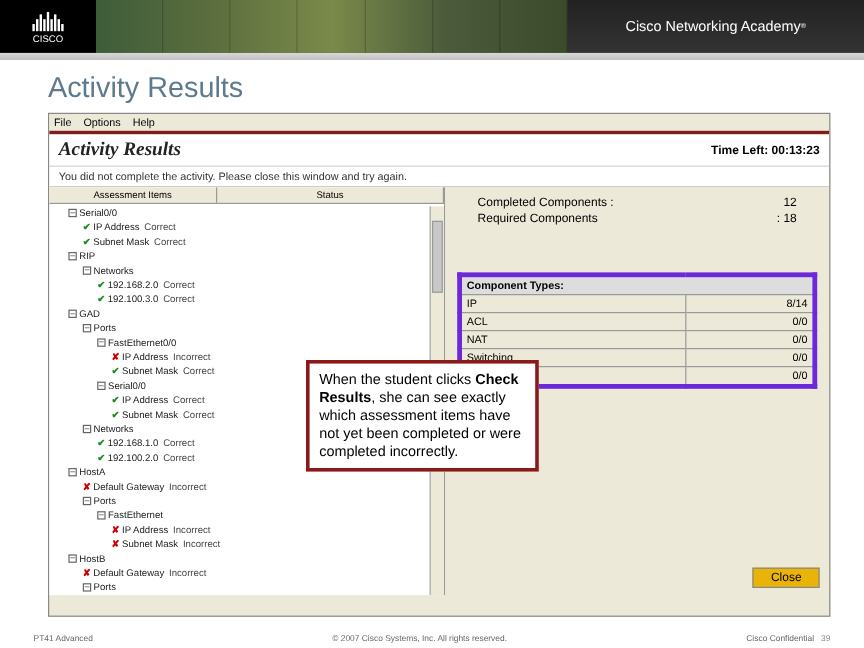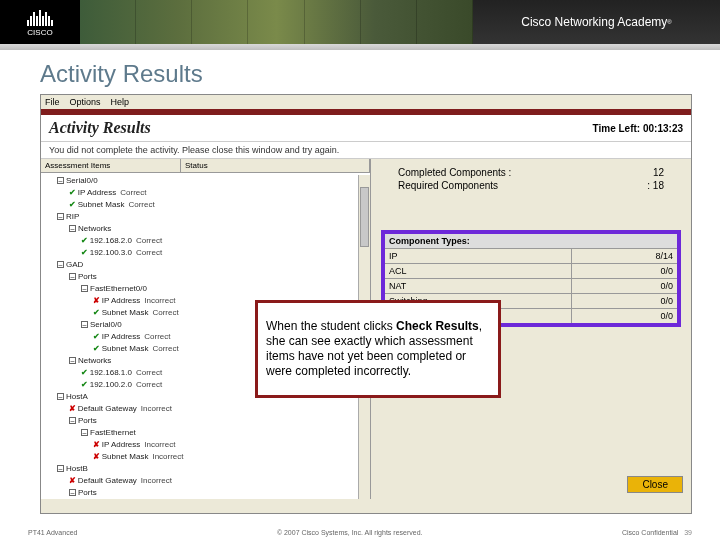--- a/index.html
+++ b/index.html
@@ -9,48 +9,48 @@
   .cisco-bars { display: flex; gap: 1px; align-items: flex-end; height: 18px; margin-bottom: 2px; }
   .cisco-bars span { width: 2px; background: #fff; }
   .banner-mid { flex: 1; display: flex; }
   .people-strip { flex: 1; background: linear-gradient(90deg,#3e5c3a,#5c6e3e,#7a8a4a,#4a5a3a,#3a4a2a); display: flex; }
   .person { flex: 1; border-right: 1px solid rgba(0,0,0,.2); }
   .banner-right { width: 247px; background: linear-gradient(#222,#333); color: #fff; font-size: 12px; display: flex; align-items: center; justify-content: center; font-weight: 400; }
   .sub-bar { height: 6px; background: linear-gradient(#d9d9d9,#bfbfbf); }
   .slide { position: relative; padding: 10px 28px 0 40px; height: 470px; }
   .slide-title { color: #5e7a8c; font-size: 24px; font-weight: 400; margin-bottom: 6px; }
   .app-window { border: 1px solid #888; background: #ece9d8; height: 420px; position: relative; font-size: 9px; overflow: hidden; }
-  .menubar { background: #ece9d8; border-bottom: 6px solid #7f1d1d; padding: 2px 4px; font-size: 9px; display: flex; gap: 10px; }
+  .menubar { background: #ece9d8; border-bottom: 3px solid #7f1d1d; padding: 2px 4px; font-size: 9px; display: flex; gap: 10px; }
   .title-row { background: #fff; display: flex; align-items: center; justify-content: space-between; padding: 4px 8px; border-bottom: 1px solid #ccc; }
   .title-row h2 { font-family: "Times New Roman", serif; font-style: italic; font-weight: bold; font-size: 16px; color: #222; }
   .time-left { font-size: 10px; font-weight: bold; }
   .info-line { background: #fff; padding: 3px 8px; font-size: 9px; border-bottom: 1px solid #ccc; color: #333; }
   .body-row { display: flex; height: 340px; }
   .left-panel { width: 330px; background: #fff; border-right: 1px solid #999; overflow: hidden; position: relative; }
   .cols { display: flex; background: #ece9d8; border-bottom: 1px solid #999; font-size: 8px; }
-  .cols div { padding: 2px 4px; border-right: 1px solid #999; }
+  .cols div { padding: 2px 4px; border-right: 1px solid #999; text-align: center; }
   .cols .c1 { width: 140px; }
   .cols .c2 { flex: 1; }
   .tree { font-size: 8px; line-height: 12px; padding: 2px 4px 4px 4px; color: #222; }
   .tree ul { list-style: none; padding-left: 12px; }
   .tree li { white-space: nowrap; }
   .box { display: inline-block; width: 7px; height: 7px; border: 1px solid #666; margin-right: 2px; text-align: center; font-size: 7px; line-height: 6px; vertical-align: middle; }
   .chk { color: #1a8a1a; font-weight: bold; margin-right: 2px; font-size: 8px; }
   .bad { color: #c00; font-weight: bold; margin-right: 2px; font-size: 8px; }
   .status-ok { color: #444; margin-left: 4px; }
   .status-bad { color: #444; margin-left: 4px; }
   .scrollbar-v { position: absolute; right: 0; top: 16px; bottom: 0; width: 12px; background: #ece9d8; border-left: 1px solid #aaa; }
   .scrollbar-v .thumb { position: absolute; left: 1px; right: 1px; top: 12px; height: 60px; background: #c8c8c8; border: 1px solid #999; }
   .right-panel { flex: 1; background: #ece9d8; padding: 6px 10px; font-size: 10px; position: relative; }
   .right-panel .line { display: flex; justify-content: space-between; margin: 2px 17px; }
   .table-small { width: 100%; border: 4px solid #6d28d9; border-collapse: collapse; font-size: 9px; margin-top: 4px; }
   .table-small th,.table-small td { border: 1px solid #999; padding: 2px 4px; text-align: left; }
   .table-small th { background: #ddd; }
   .close-btn { position: absolute; right: 8px; bottom: 6px; background: #eab308; border: 1px solid #888; padding: 2px 14px; font-size: 10px; }
-  .callout { position: absolute; left: 255px; top: 250px; width: 246px; background: #fff; border: 3px solid #8a1a1a; padding: 16px 8px; font-size: 12px; line-height: 1.25; z-index: 50; }
+  .callout { position: absolute; left: 255px; top: 250px; width: 194px; background: #fff; border: 3px solid #8a1a1a; padding: 6px 8px; font-size: 12px; line-height: 1.25; z-index: 50; }
   .callout b { font-weight: bold; }
   .footer { position: absolute; left: 0; right: 0; bottom: 4px; display: flex; justify-content: space-between; font-size: 7px; color: #666; padding: 0 28px; }
   .footer .pg { color: #888; }
   .sup { font-size: 6px; vertical-align: super; }
 </style>
 </head>
 <body>
 
 <div class="top-banner">
   <div class="banner-left">

